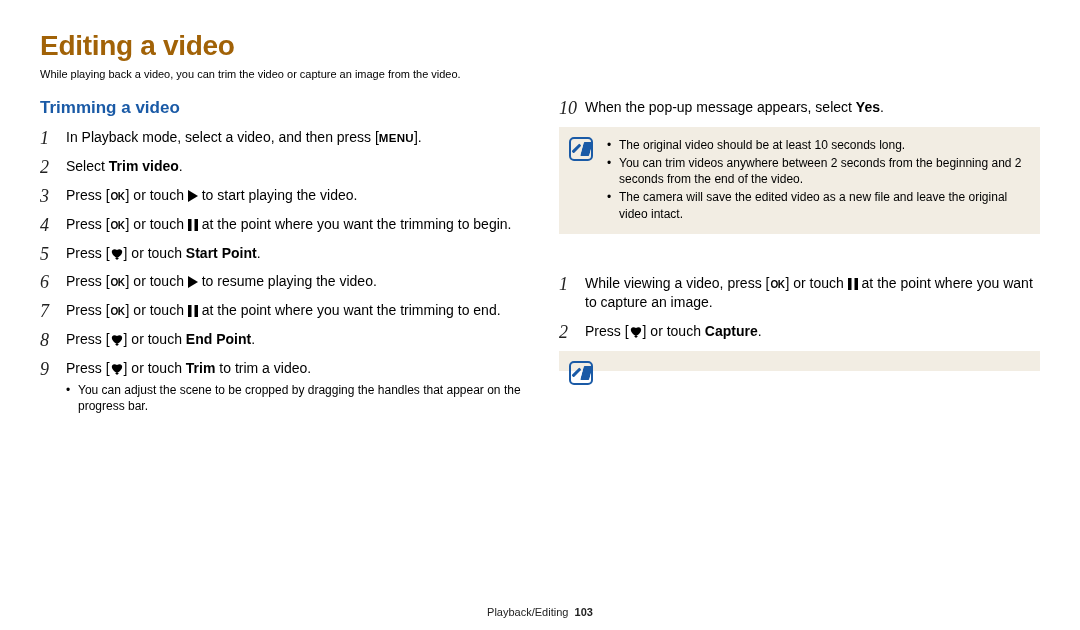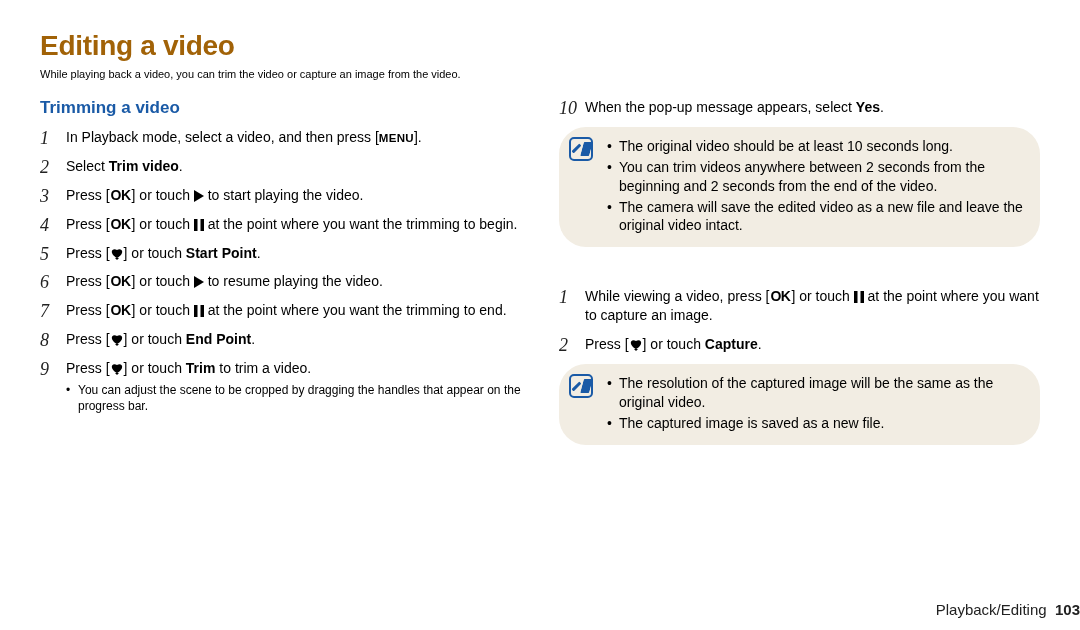--- a/index.html
+++ b/index.html
@@ -74,23 +74,22 @@
   ul.sub li::before {
     content: "•";
     position: absolute;
     left: 0;
     top: 0;
   }
   .notebox {
     background: #f2ede3;
     padding: 10px 12px 10px 48px;
     position: relative;
-    font-size: 14px;
+    font-size: 12px;
     margin-top: 6px;
-    border-radius: 27px;
   }
   .notebox .note-icon {
     position: absolute;
     left: 10px;
     top: 10px;
     width: 24px;
     height: 24px;
     border: 2.2px solid #1a5aa6;
     border-radius: 5px;
     display: flex;
@@ -124,21 +123,21 @@
     line-height: 1.35;
     margin-bottom: 2px;
   }
   .notebox ul li::before {
     content: "•";
     position: absolute;
     left: 0;
   }
   .ok-icon {
     font-weight: 700;
-    font-size: 14px;
+    font-size: 10px;
     letter-spacing: -0.5px;
     font-family: Arial, sans-serif;
     border: none;
     padding: 0 1px;
     display: inline;
     vertical-align: baseline;
   }
   .menu-icon {
     font-weight: 700;
     font-size: 11.5px;
@@ -150,22 +149,22 @@
   svg.inline {
     display: inline-block;
     vertical-align: -2px;
   }
   b { font-weight: 700; }
   .footer {
     position: absolute;
     bottom: 12px;
     left: 0;
     width: 100%;
-    text-align: right;
-    font-size: 15px;
+    text-align: center;
+    font-size: 11px;
     color: #222;
   }
   .footer .pg { font-weight: 700; }
   .sect2-spacer { height: 40px; }
 </style>
 </head>
 <body>
 
 <h1 class="page-title">Editing a video</h1>
 <div class="page-sub">While playing back a video, you can trim the video or capture an image from the video.</div>
@@ -268,24 +267,20 @@
         <span>Press [</span><svg class="inline" width="14" height="12" viewBox="0 0 14 12">
             <path d="M7 2 C4 0 1 2 2 5 C3 8 7 10 7 10 C7 10 11 8 12 5 C13 2 10 0 7 2 Z M5 10 L9 10 L7 12 Z" fill="#000"></path>
           </svg><span>] or touch </span><b>Capture</b><span>.</span>
       </li>
     </ol>
 
     <div class="notebox">
       <div class="note-icon">
           <div></div>
         </div>
-      <ul>
-        <li>The resolution of the captured image will be the same as the original video.</li>
-        <li>The captured image is saved as a new file.</li>
-      </ul>
     </div>
 
   </div>
 </div>
 
 <div class="footer">
   <span>Playback/Editing</span>&nbsp;&nbsp;<span class="pg">103</span>
 </div>
 
 </body></html>

